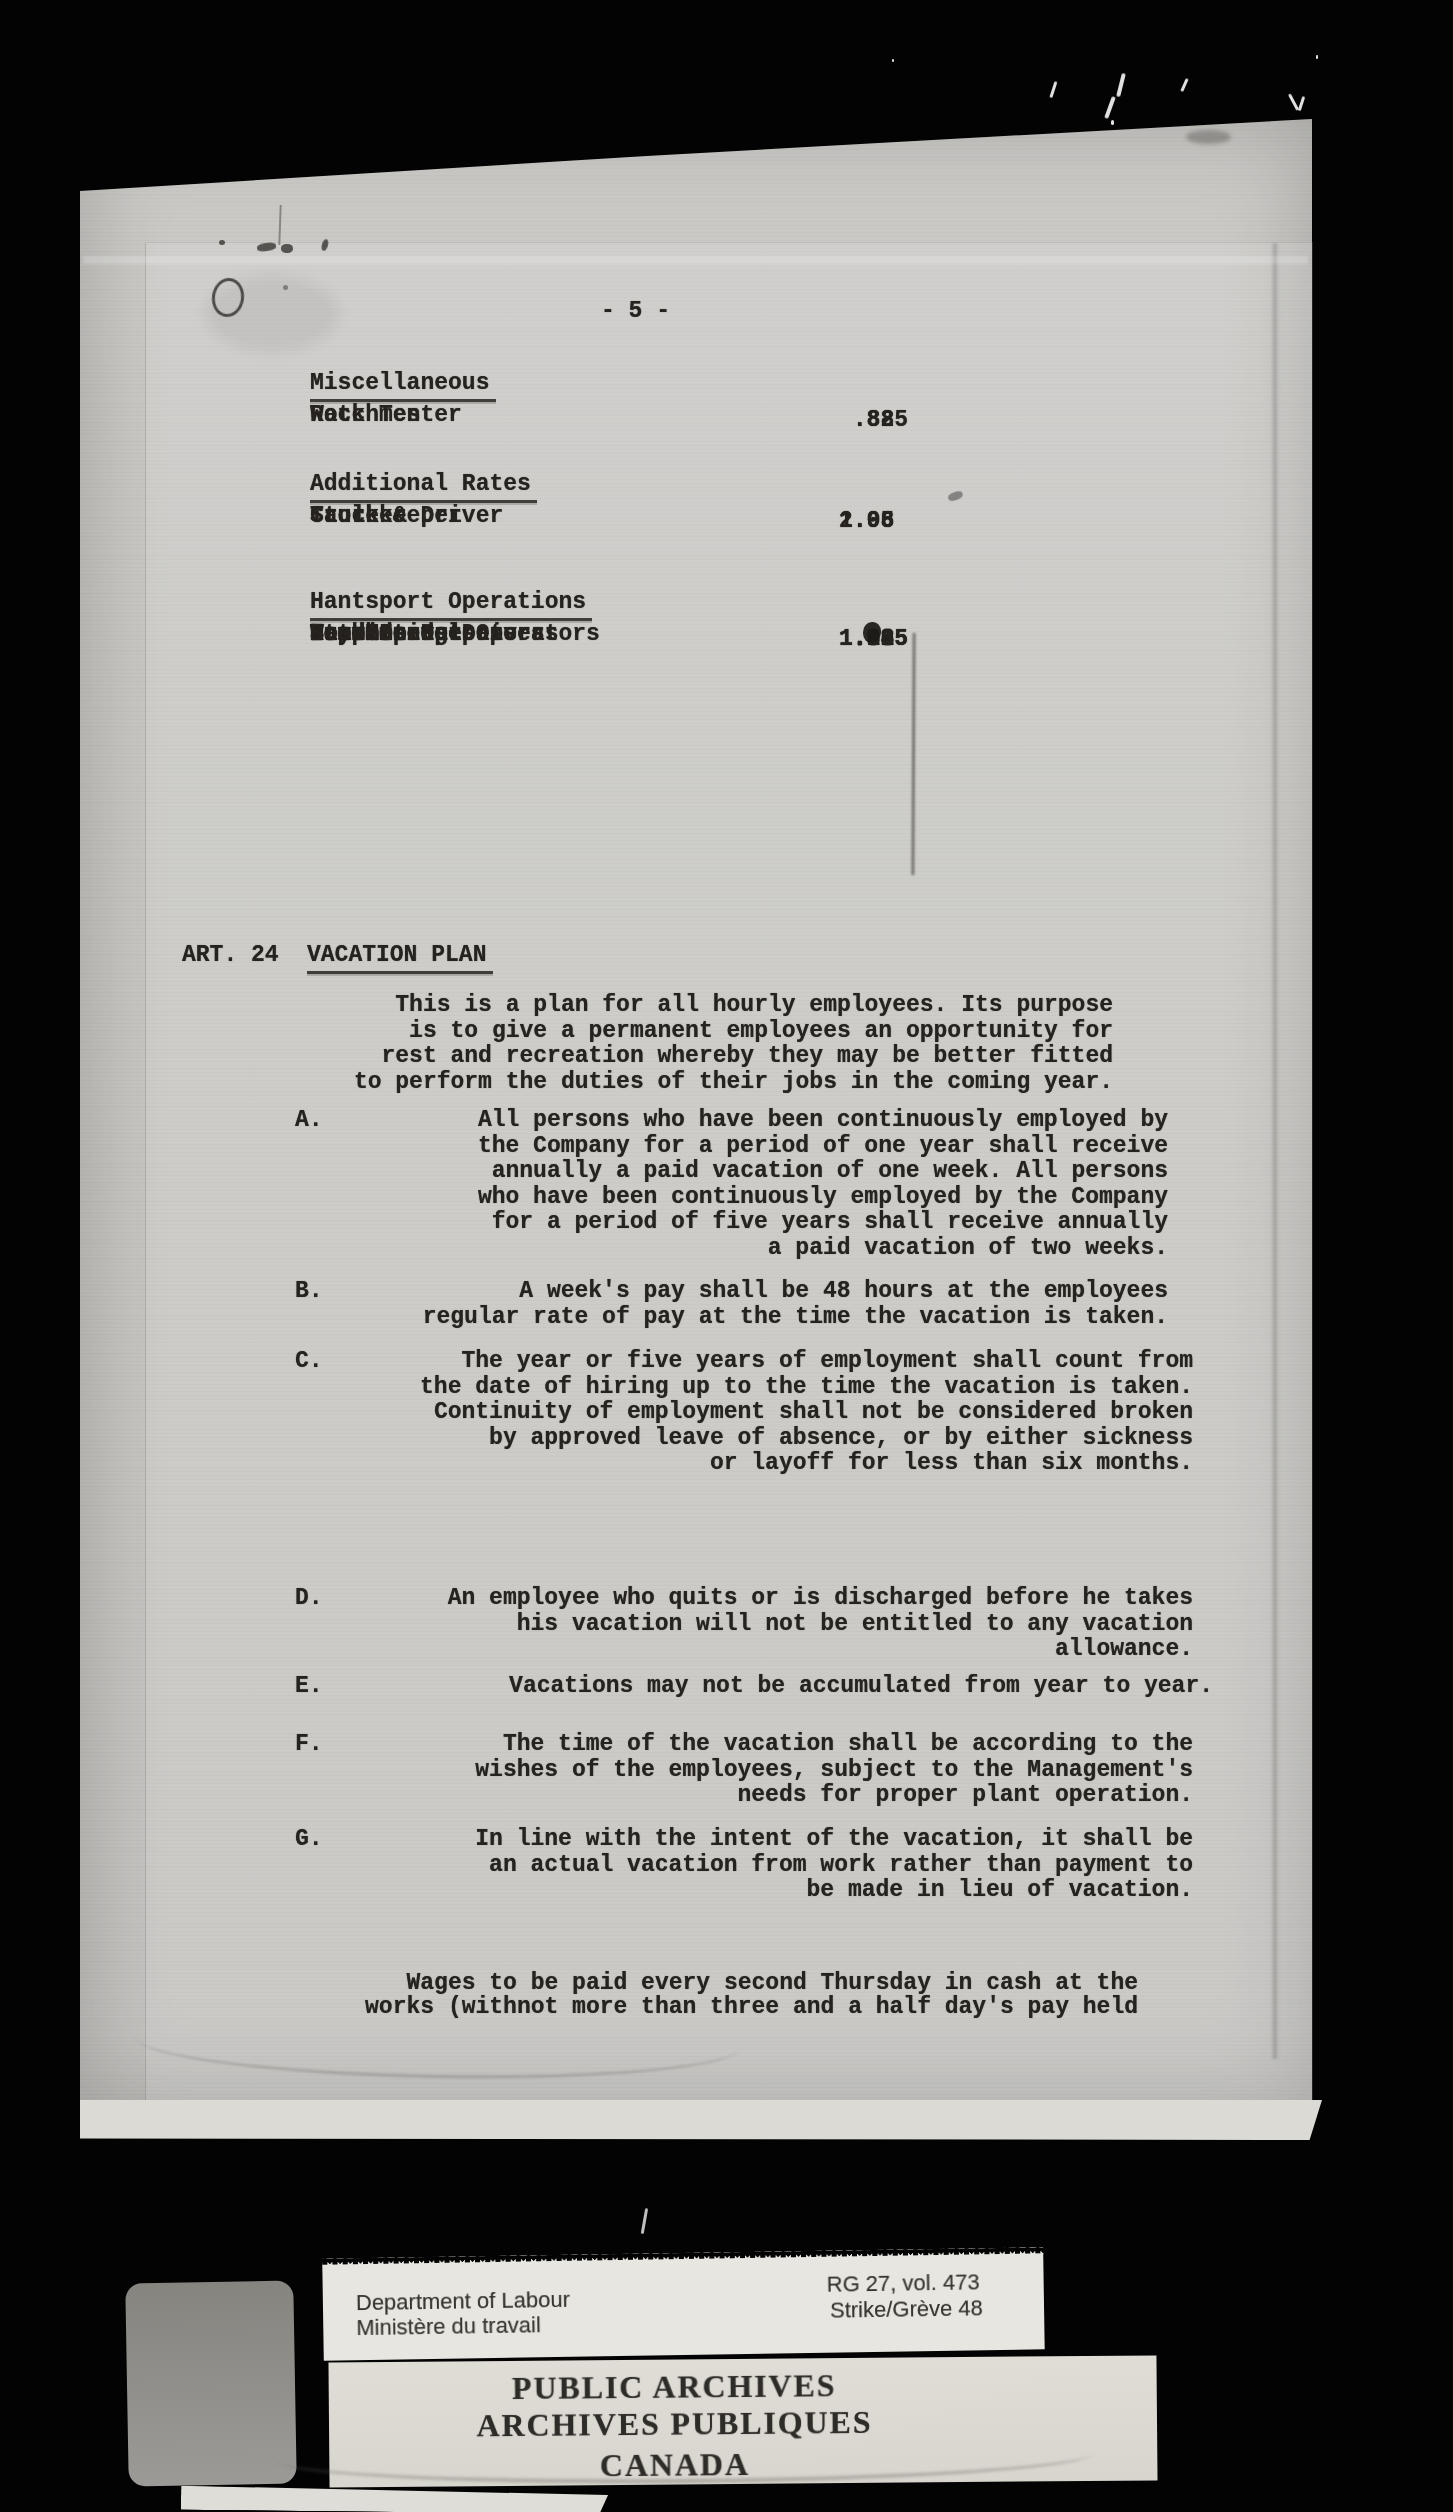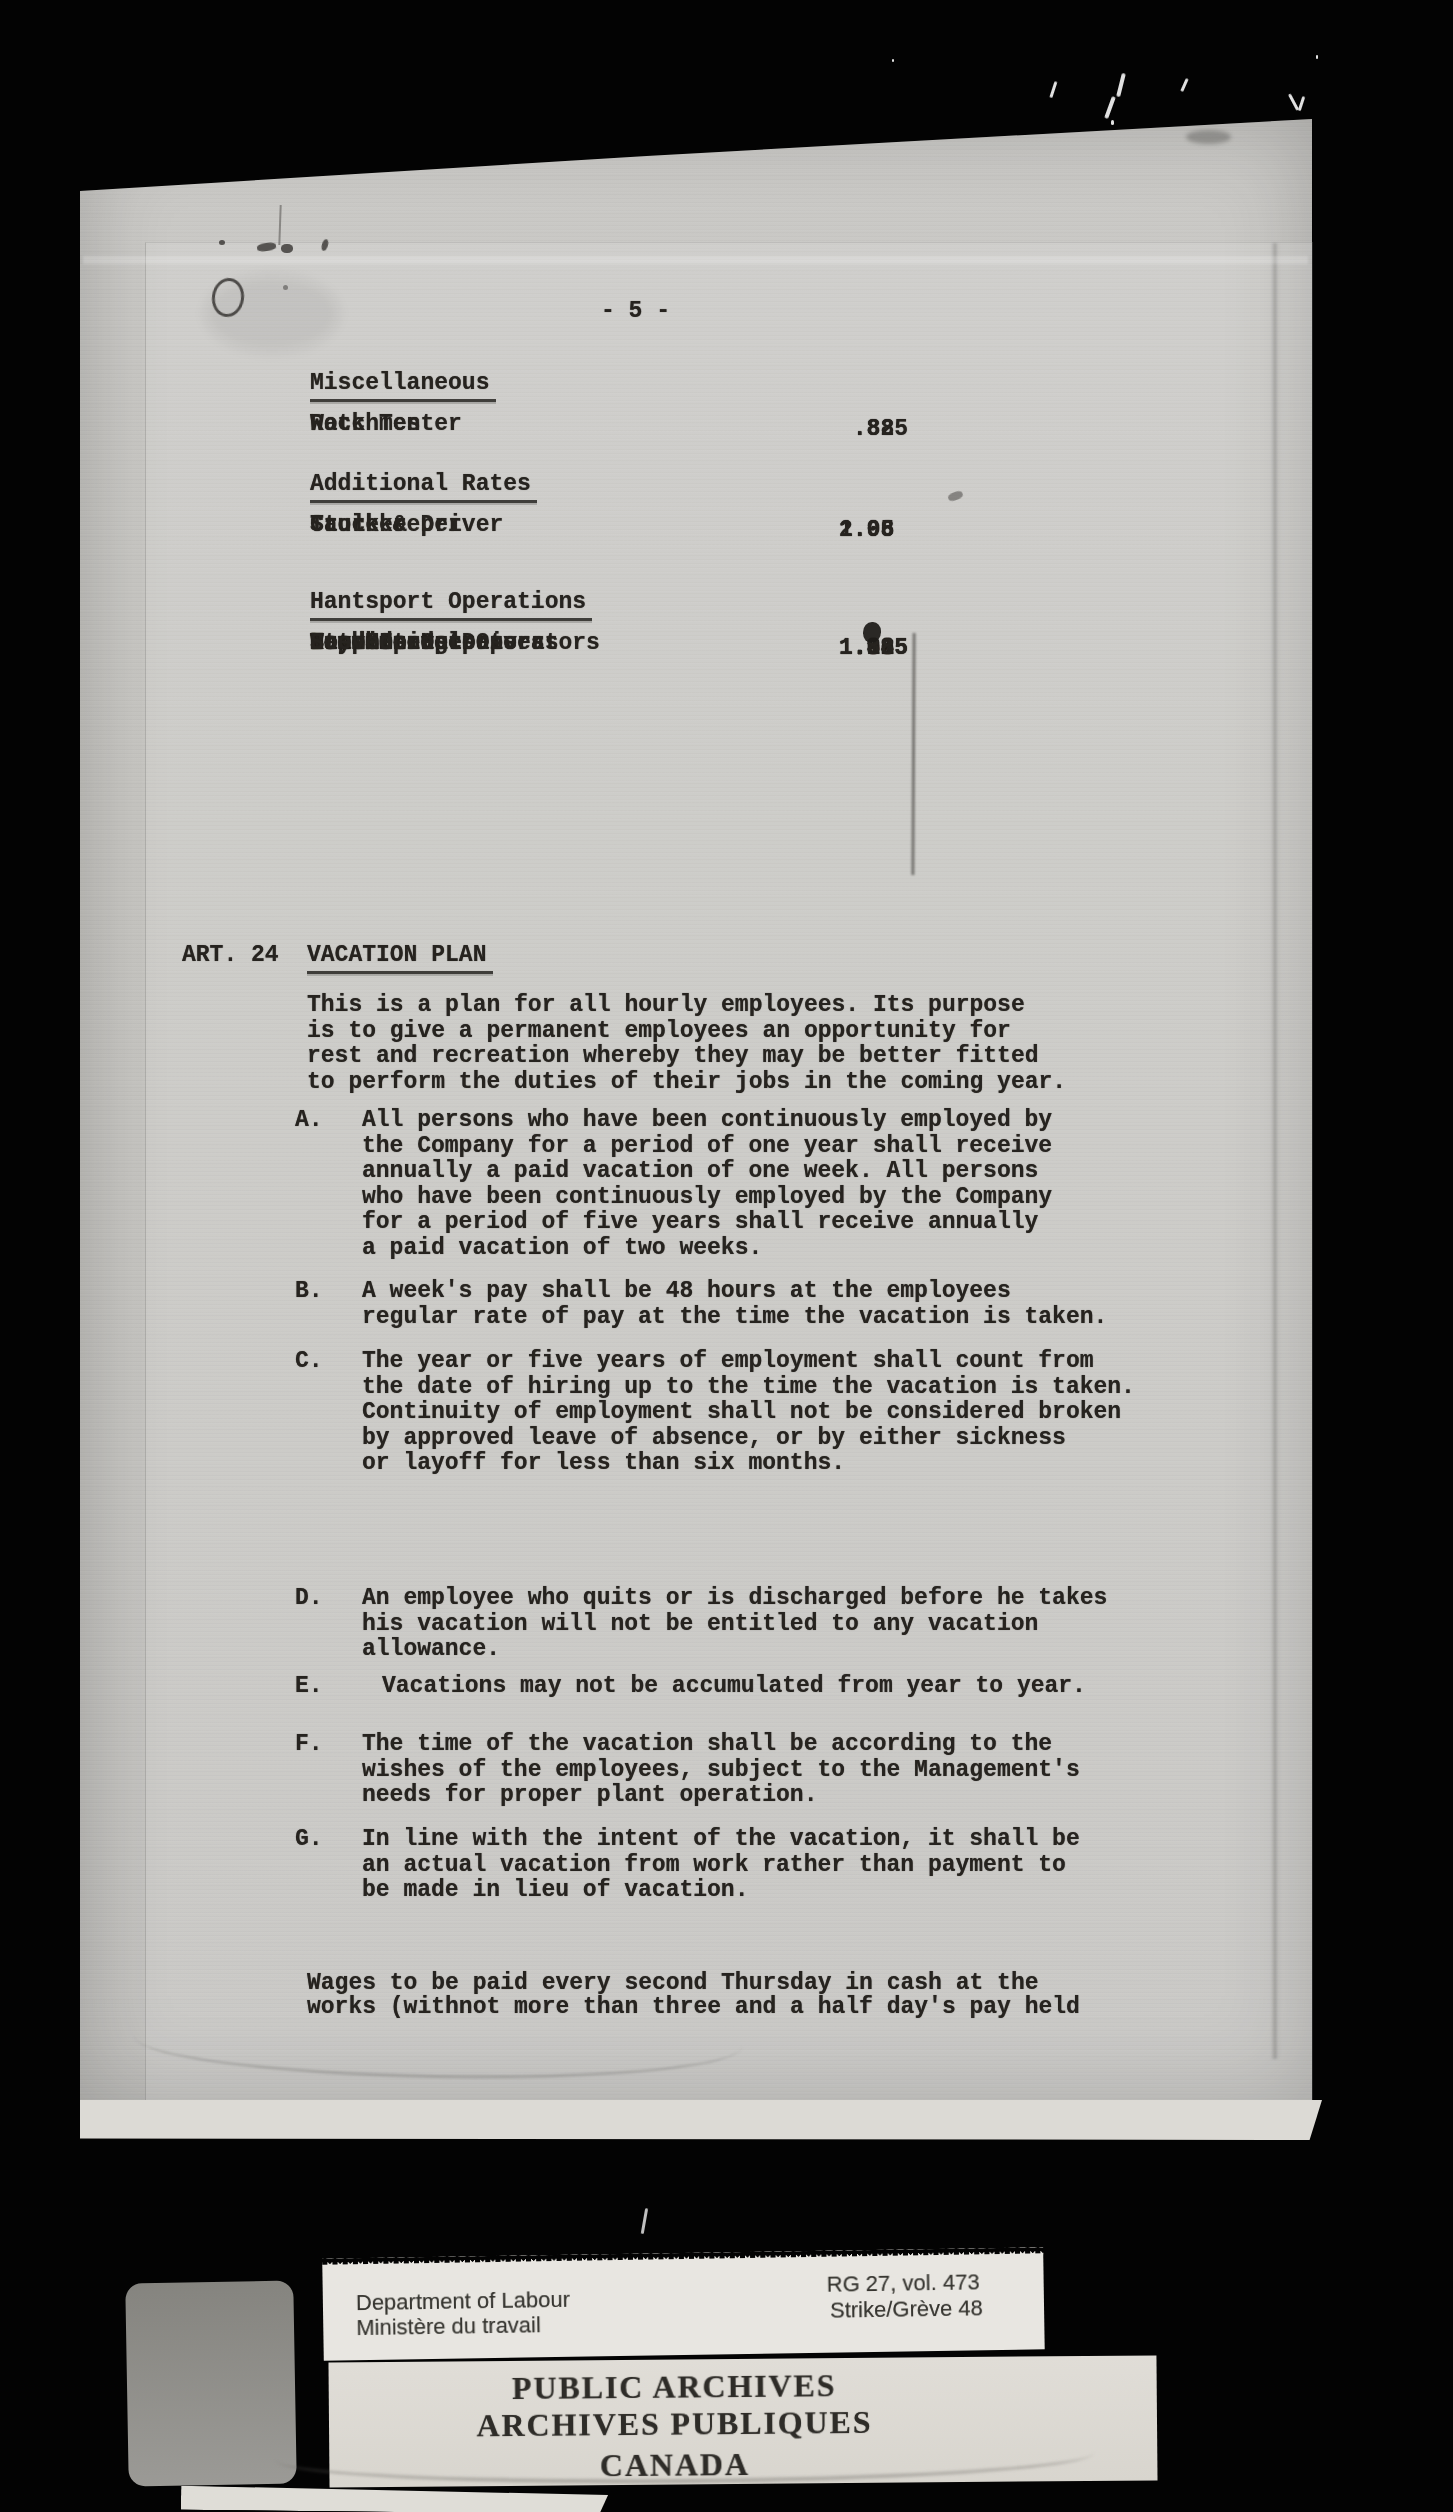--- a/index.html
+++ b/index.html
@@ -49,23 +49,23 @@
   .pen-stroke{left:279px;top:205px;width:1.9px;height:40px;opacity:.55;transform:rotate(2deg);}
 
   
   .scr{position:absolute;background:rgba(250,250,250,.9);border-radius:1.9px;filter:blur(0.3px);}
 
   
   .typed{position:absolute;inset:0;z-index:3;color:#26231f;font-weight:bold;
          font-size:23px;line-height:25.6px;filter:blur(0.2px);
          text-shadow:0 0 1px rgba(40,38,34,.55),0.3px 0.3px 0 rgba(40,38,34,.22);}
   .typed div{position:absolute;}
-  .pre{white-space:pre-line;}
+  .pre{white-space:pre-line;text-align:right;}
   .sec-title{display:inline-block;border-bottom:3.2px solid rgba(32,30,27,.82);
-         padding:0 6.4px 2.6px 0;box-shadow:0 1.9px 0 rgba(32,30,27,.22);margin-bottom:10px;}
+         padding:0 6.4px 2.6px 0;box-shadow:0 1.9px 0 rgba(32,30,27,.22);margin-bottom:1px;}
   .rate-row{position:relative;height:25.6px;}
   .rate-sec.tight .rate-row{height:24.6px;}
   .rate-val{position:absolute;left:529px;top:4.5px;white-space:pre;}
   .art-num{position:absolute;left:0;top:0;}
   .art-title{position:absolute;left:125px;top:0;text-align:center;}
 
   
   .grey-card{position:absolute;left:127px;top:2282px;width:168px;height:203px;z-index:4;
         background:linear-gradient(180deg,#85847f,#9b9a96);border-radius:16.6px;transform:rotate(-1deg);}
   .label1{position:absolute;left:323px;top:2259px;width:721px;height:96px;z-index:5;

